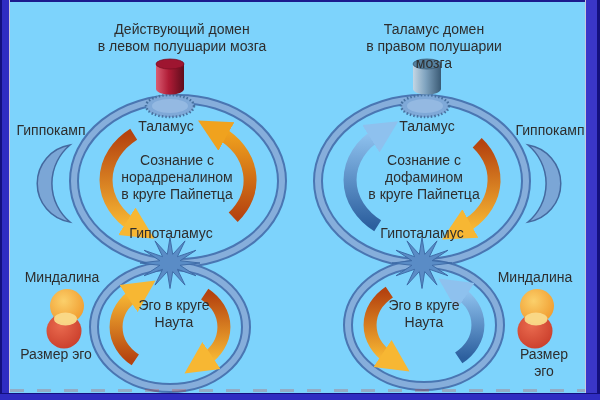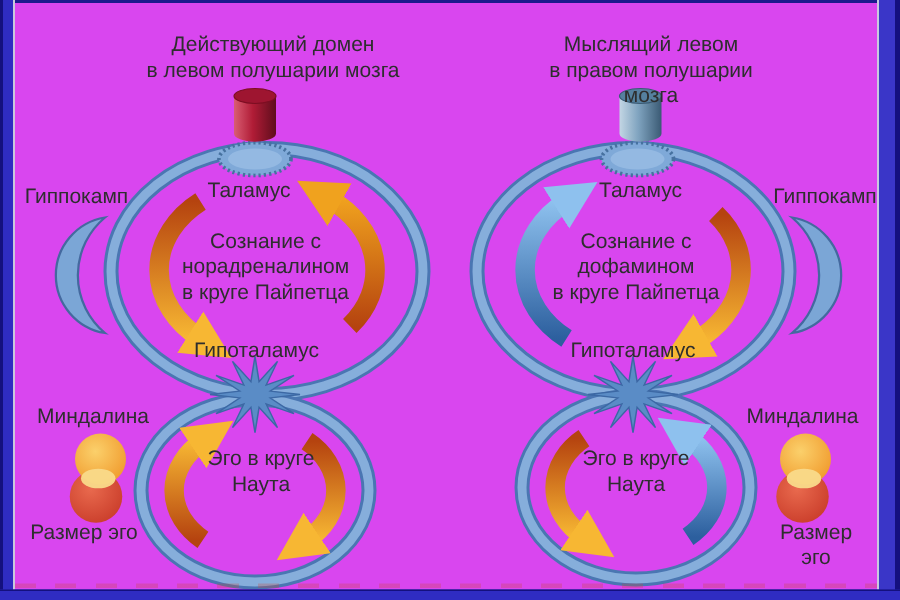--- a/index.html
+++ b/index.html
@@ -1,17 +1,17 @@
 <!DOCTYPE html>
 <html><head>
 <meta charset="utf-8">
 <style>
   html,body{margin:0;padding:0;background:#ffffff;}
   #stage{
-    position:relative;width:600px;height:400px;background:#d946ef;
+    position:relative;width:600px;height:400px;background:#7dd3fc;
     overflow:hidden;font-family:"Liberation Sans",sans-serif;
   }
   #diagram-svg{position:absolute;left:0;top:0;}
   .lbl{
     position:absolute;
     font:400 14px/17px "Liberation Sans",sans-serif;
     color:#2e2e2e;
     white-space:pre-line;
     text-align:center;
     transform:translateX(-50%);
@@ -163,21 +163,21 @@
       <g>
         <circle cx="535" cy="331" r="17.5" fill="url(#gAmyR)"></circle>
         <circle cx="537" cy="306" r="17" fill="url(#gAmyO)"></circle>
         <ellipse cx="536" cy="319" rx="11.5" ry="6.5" fill="#f9da8a" opacity="0.95"></ellipse>
       </g>
     </g>
   </svg>
 
   <div class="lbl" style="left:182px;top:21px;">Действующий домен
 в левом полушарии мозга</div>
-  <div class="lbl" style="left:434px;top:21px;">Мыслящий левом
+  <div class="lbl" style="left:434px;top:21px;">Таламус домен
 в правом полушарии мозга</div>
 
   <div class="lbl" style="left:51px;top:122px;">Гиппокамп</div>
   <div class="lbl" style="left:166px;top:118px;">Таламус</div>
   <div class="lbl" style="left:177px;top:152px;">Сознание с
 норадреналином
 в круге Пайпетца</div>
   <div class="lbl" style="left:171px;top:225px;">Гипоталамус</div>
   <div class="lbl" style="left:62px;top:269px;">Миндалина</div>
   <div class="lbl" style="left:174px;top:297px;">Эго в круге

